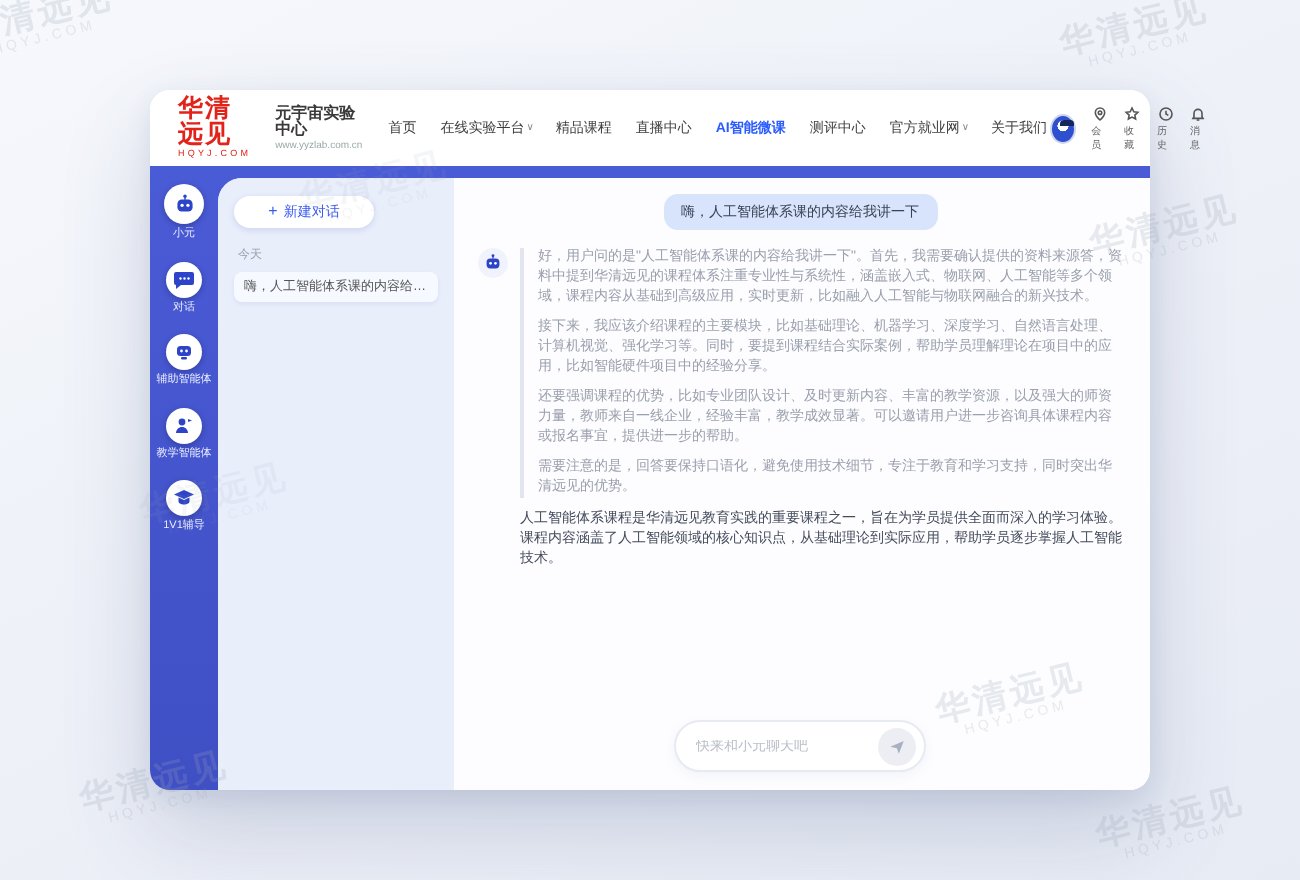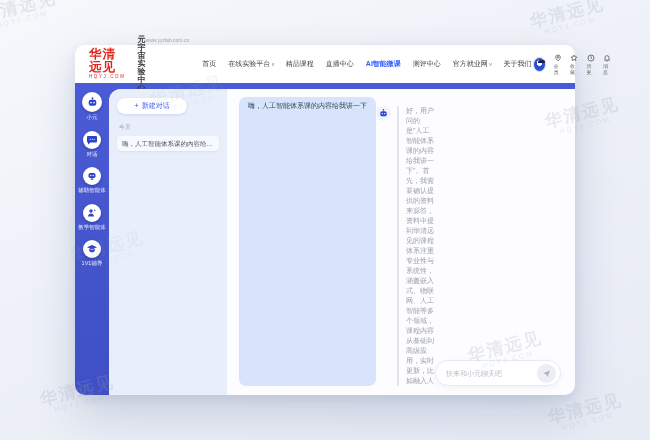--- a/index.html
+++ b/index.html
@@ -21,21 +21,21 @@
             border-radius:10px; background:#fff; z-index:10;
             box-shadow:0 20px 45px rgba(60,80,130,.20), 0 4px 12px rgba(60,80,130,.10); }
 
   
   .win-header { height:38px; display:flex; align-items:center; padding:0 10px 0 14px;
                 border-radius:10px 10px 0 0; background:#fff; }
   .logo { display:flex; flex-direction:column; line-height:1; }
   .logo-brand { color:#e2231a; font-weight:bold; font-size:12.5px; letter-spacing:1px; }
   .logo-domain { color:#e2231a; font-size:4.5px; letter-spacing:1.6px; margin-top:2px; }
   .logo-divider { width:1px; height:18px; background:#d8d8d8; margin:0 6px; }
-  .unit { display:flex; line-height:1; }
+  .unit { display:flex; flex-direction:column; line-height:1; }
   .unit-name { font-size:8px; color:#3a3a3a; font-weight:bold; }
   .unit-url { font-size:5px; color:#9aa; margin-top:2px; }
 
   .nav { display:flex; align-items:center; gap:11px; margin-left:13px; }
   .nav-item { font-size:7px; color:#404040; white-space:nowrap; cursor:pointer; display:flex; align-items:center; gap:1px; }
   .nav-item.active { color:#2b5cff; font-weight:bold; }
   .nav-arrow { font-size:5px; color:#888; }
 
   .header-right { margin-left:auto; display:flex; align-items:center; gap:8px; }
   .user-avatar { width:15px; height:15px; border-radius:50%;
@@ -72,22 +72,22 @@
               color:#3a5bf0; font-size:7px; display:flex; align-items:center; justify-content:center;
               gap:3px; box-shadow:0 1px 3px rgba(80,100,180,.18); cursor:pointer; }
   .new-chat .plus { font-size:8px; line-height:8px; }
   .convo-group { font-size:6px; color:#98a0b2; margin:9px 2px 4px; }
   .convo-item { height:15px; background:#f6f9ff; border-radius:4px; font-size:6.5px;
                 color:#555; padding:0 5px; line-height:15px; white-space:nowrap;
                 overflow:hidden; text-overflow:ellipsis; cursor:pointer;
                 box-shadow:0 1px 2px rgba(80,100,180,.10); }
 
   
-  .chat { flex:1; background:#fdfdff; display:flex; flex-direction:row;
-          padding:8px 14px 9px 12px; }
+  .chat { flex:1; background:#fdfdff; display:flex; flex-direction:column;
+          padding:8px 14px 9px 12px;align-items:center; }
   .user-row { display:flex; justify-content:flex-end; }
   .user-bubble { background:#d7e4fb; border-radius:7px; padding:4px 9px;
                  font-size:7px; color:#3a4356; }
   .ai-row { display:flex; gap:6px; margin-top:9px; flex:1; overflow:hidden; }
   .ai-avatar { width:15px; height:15px; flex:0 0 auto; border-radius:50%;
                background:#f0f3fb; display:flex; align-items:center; justify-content:center; }
   .ai-content { flex:1; min-width:0; }
   .thinking { border-left:2px solid #e2e5ee; padding-left:7px;
               color:#9aa0ad; font-size:7px; line-height:10px; }
   .thinking p { margin:0 0 5px; }

